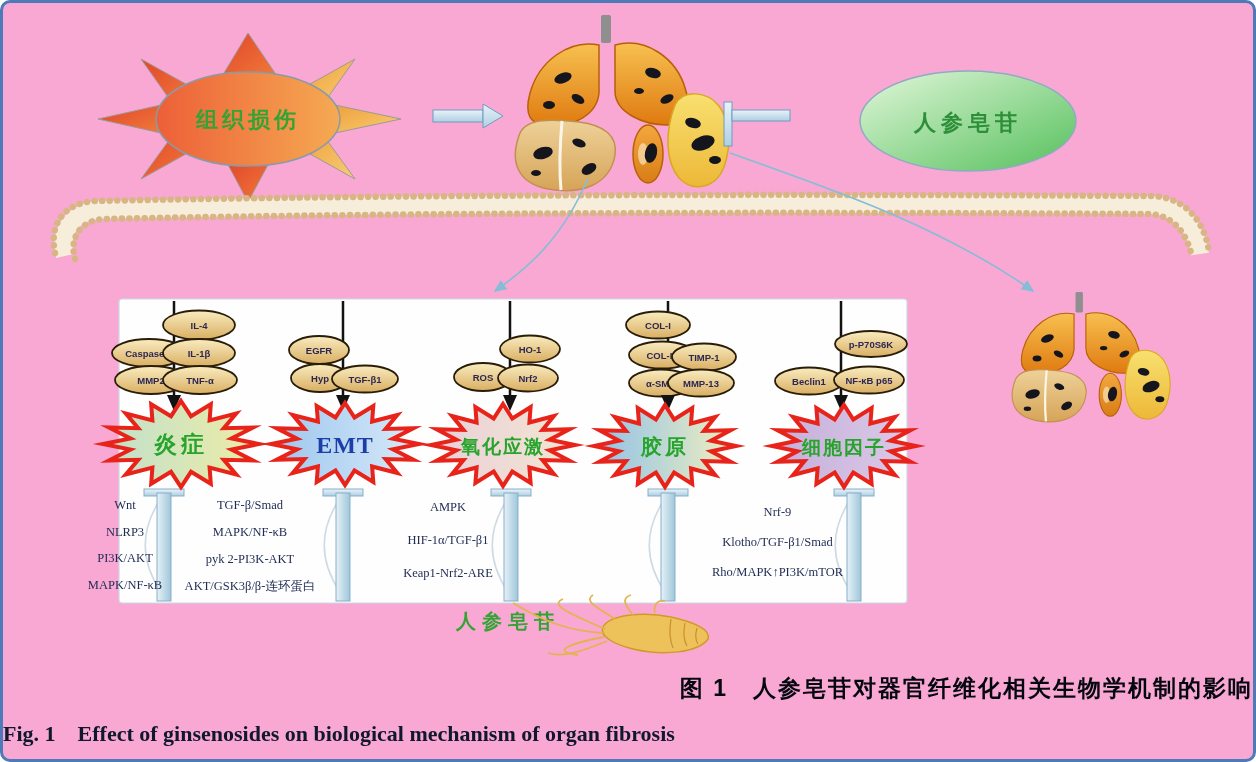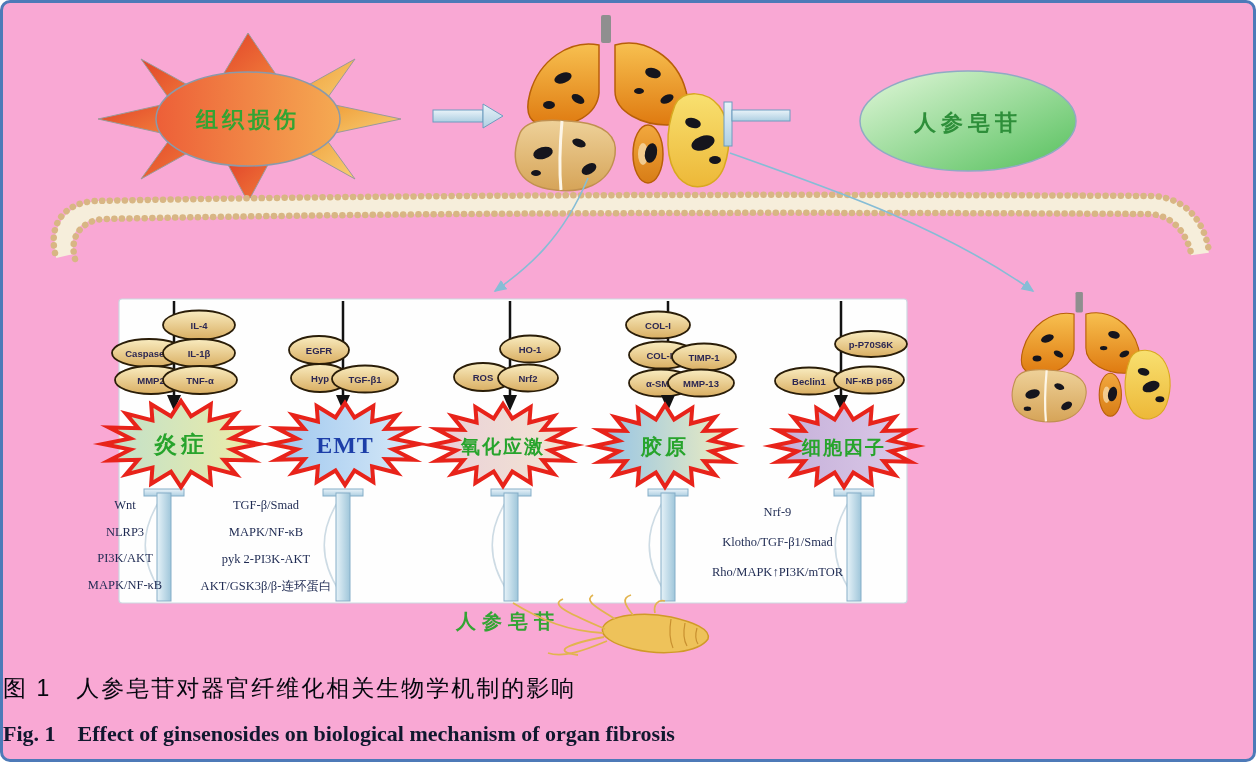--- a/index.html
+++ b/index.html
@@ -8,22 +8,22 @@
     background:#f9a8d4;border:3px solid #4d7ab8;border-radius:10px;overflow:hidden;
     font-family:"Liberation Sans",sans-serif;
   }
   .layer{position:absolute;left:0;top:0;width:1256px;height:762px;}
   .plist{
     position:absolute;display:flex;flex-direction:column;justify-content:space-between;
     text-align:center;font-family:"Liberation Serif",serif;font-size:12.5px;
     color:#1e2a52;line-height:1;
   }
   .caption-zh{
-    position:absolute;left:0;right:0;top:670px;text-align:left;
-    font-size:23px;font-weight:normal;color:#05070f;letter-spacing:2px;
+    position:absolute;left:0;right:0;top:670px;text-align:right;
+    font-size:23px;font-weight:bold;color:#05070f;letter-spacing:2px;
     font-family:"Liberation Sans",sans-serif;
   }
   .caption-en{
     position:absolute;left:0;right:0;top:716px;text-align:left;
     font-size:22px;font-weight:bold;color:#10182e;
     font-family:"Liberation Serif",serif;
   }
   text{user-select:none;}
   .mtext{font:bold 9.5px "Liberation Sans",sans-serif;fill:#2c2752;}
   .burst-label{font-weight:bold;fill:#27a42c;font-family:"Liberation Sans",sans-serif;}
@@ -288,26 +288,31 @@
     <use href="#organs" transform="translate(630,280) scale(0.74)"></use>
   </g>
 </svg>
 
 <div class="plist" style="left:38px;top:496px;width:168px;height:92px">
   <div>Wnt</div>
   <div>NLRP3</div>
   <div>PI3K/AKT</div>
   <div>MAPK/NF-κB</div>
 </div>
-<div class="plist" style="left:178px;top:496px;width:170px;height:94px">
+<div class="plist" style="left:162px;top:496px;width:170px;height:94px">
   <div>TGF-β/Smad</div>
   <div>MAPK/NF-κB</div>
   <div>pyk 2-PI3K-AKT</div>
   <div>AKT/GSK3β/β-连环蛋白</div>
 </div>
+<div class="plist" style="left:360px;top:498px;width:170px;height:78px">
+  <div>AMPK</div>
+  <div>HIF-1α/TGF-β1</div>
+  <div>Keap1-Nrf2-ARE</div>
+</div>
 <div class="plist" style="left:682px;top:503px;width:185px;height:72px">
   <div>Nrf-9</div>
   <div>Klotho/TGF-β1/Smad</div>
   <div>Rho/MAPK↑PI3K/mTOR</div>
 </div>
 
 <div class="caption-zh">图 1　人参皂苷对器官纤维化相关生物学机制的影响</div>
 <div class="caption-en">Fig. 1　Effect of ginsenosides on biological mechanism of organ fibrosis</div>
 
 </div>

